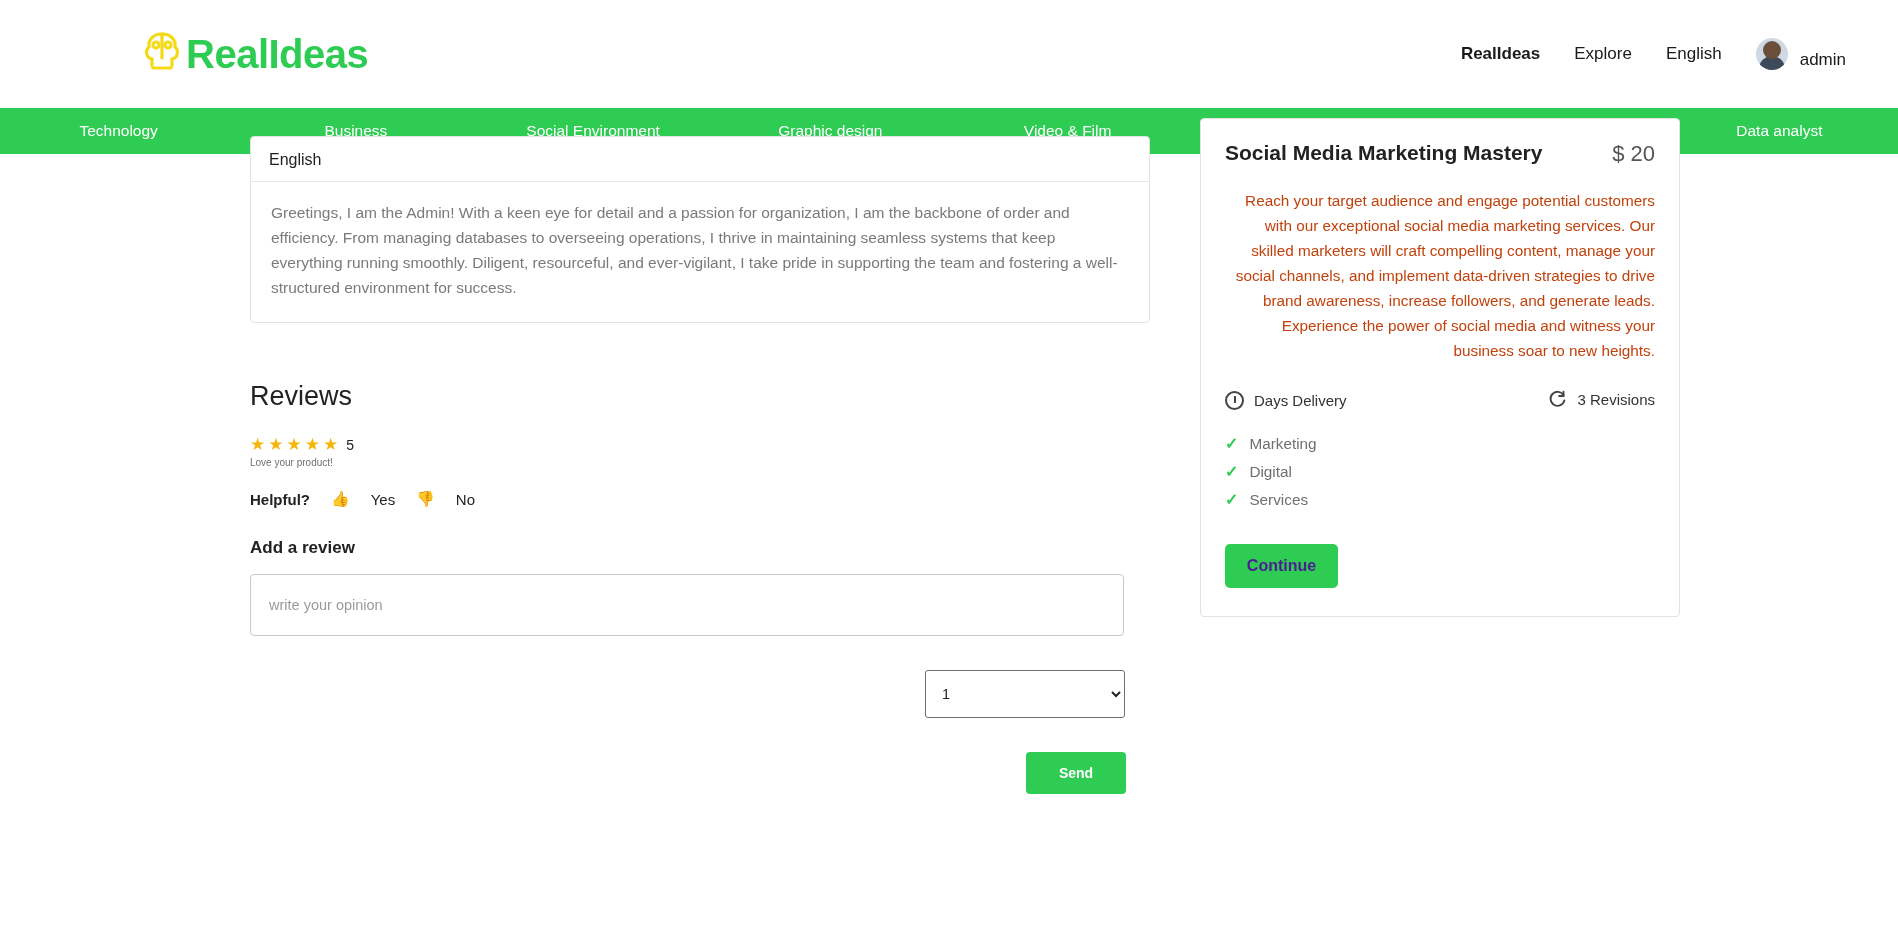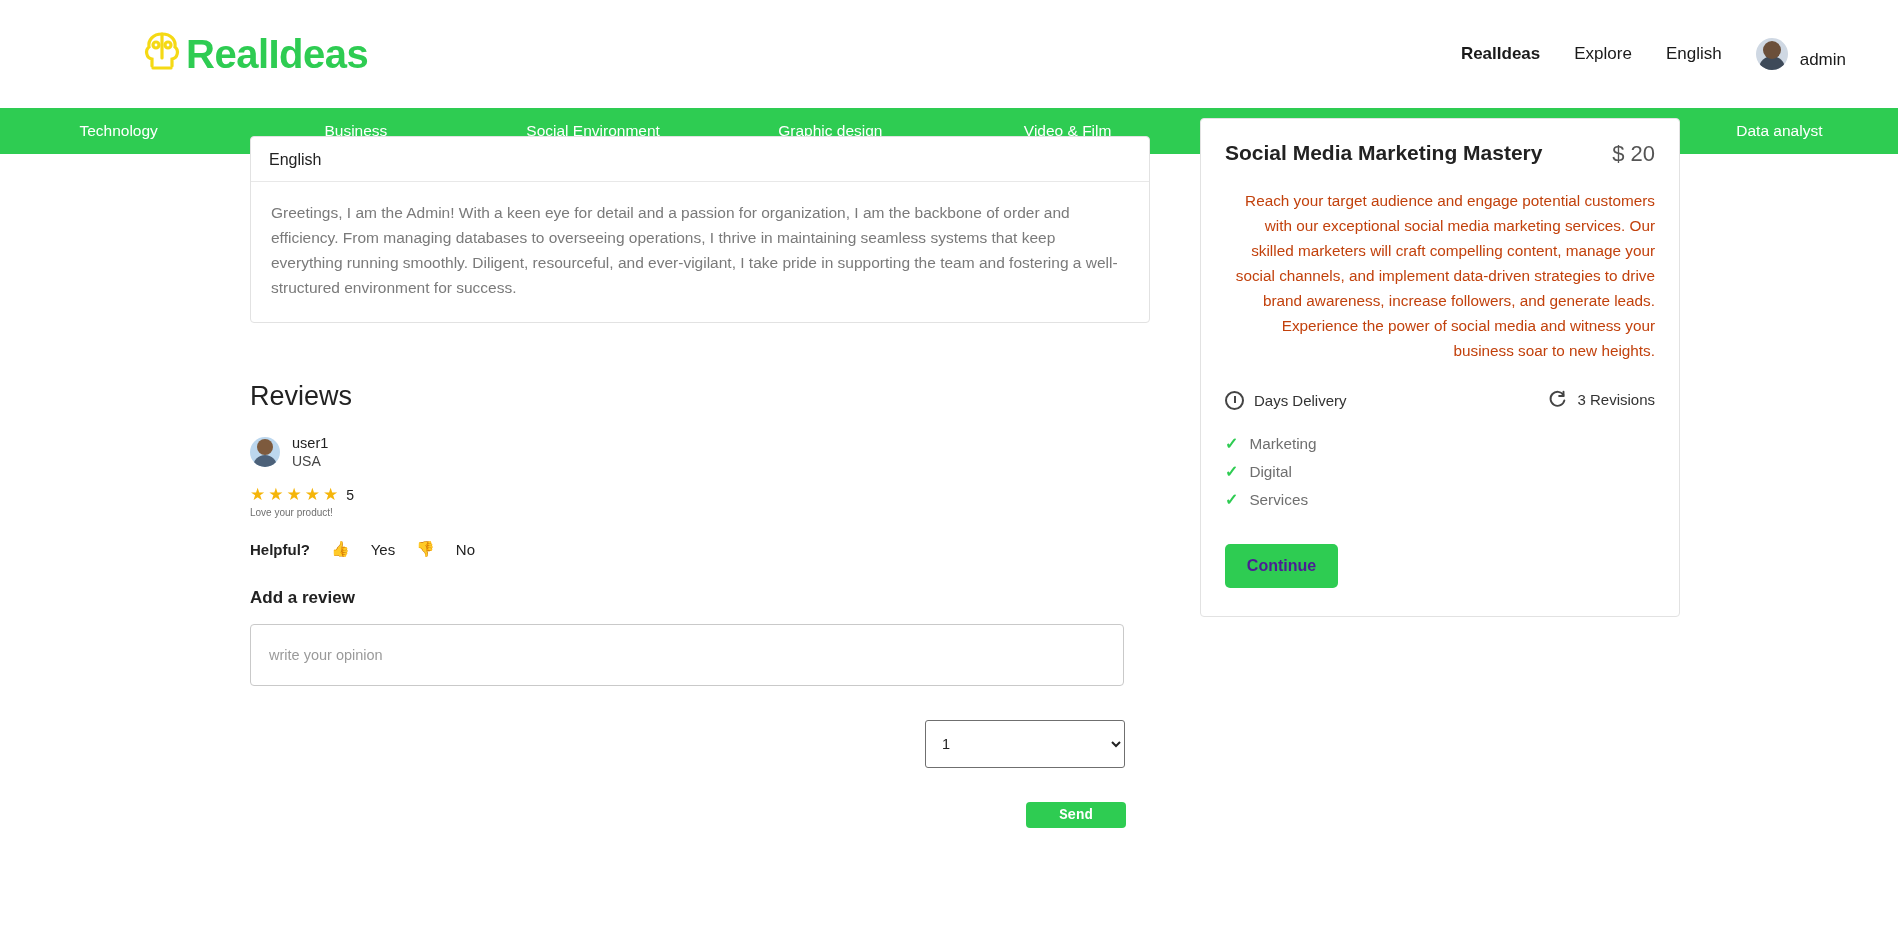--- a/index.html
+++ b/index.html
@@ -205,29 +205,29 @@
     background: #fff;
     color: #222;
     outline: none;
   }
   .send-row {
     margin-top: 34px;
     margin-left: 776px;
   }
   .send-btn {
     width: 100px;
-    height: 26px;
+    height: 42px;
     background: #2ecc52;
     color: #fff;
     border: none;
     border-radius: 4px;
     font-size: 14px;
     font-weight: bold;
     cursor: pointer;
-    font-family: Liberation Mono, monospace;
+    font-family: Liberation Sans, sans-serif;
   }
 
   
   .offer-card {
     border: 1px solid #e2e2e2;
     border-radius: 4px;
     background: #fff;
     padding: 22px 24px 28px 24px;
     margin-top: -36px;
   }
@@ -340,27 +340,20 @@
   <div class="left-col">
 
     <div class="bio-box">
       <div class="bio-lang">English</div>
       <div class="bio-text">Greetings, I am the Admin! With a keen eye for detail and a passion for organization, I am the backbone of order and efficiency. From managing databases to overseeing operations, I thrive in maintaining seamless systems that keep everything running smoothly. Diligent, resourceful, and ever-vigilant, I take pride in supporting the team and fostering a well-structured environment for success.</div>
     </div>
 
     <div class="reviews-title">Reviews</div>
 
     <div>
-      <div class="review-user">
-        <span class="review-avatar"></span>
-        <span>
-          <div class="review-meta-name">user1</div>
-          <div class="review-meta-country">USA</div>
-        </span>
-      </div>
 
       <div class="stars">
         <span>★</span>
         <span>★</span>
         <span>★</span>
         <span>★</span>
         <span>★</span>
         <span class="star-count">5</span>
       </div>
 

